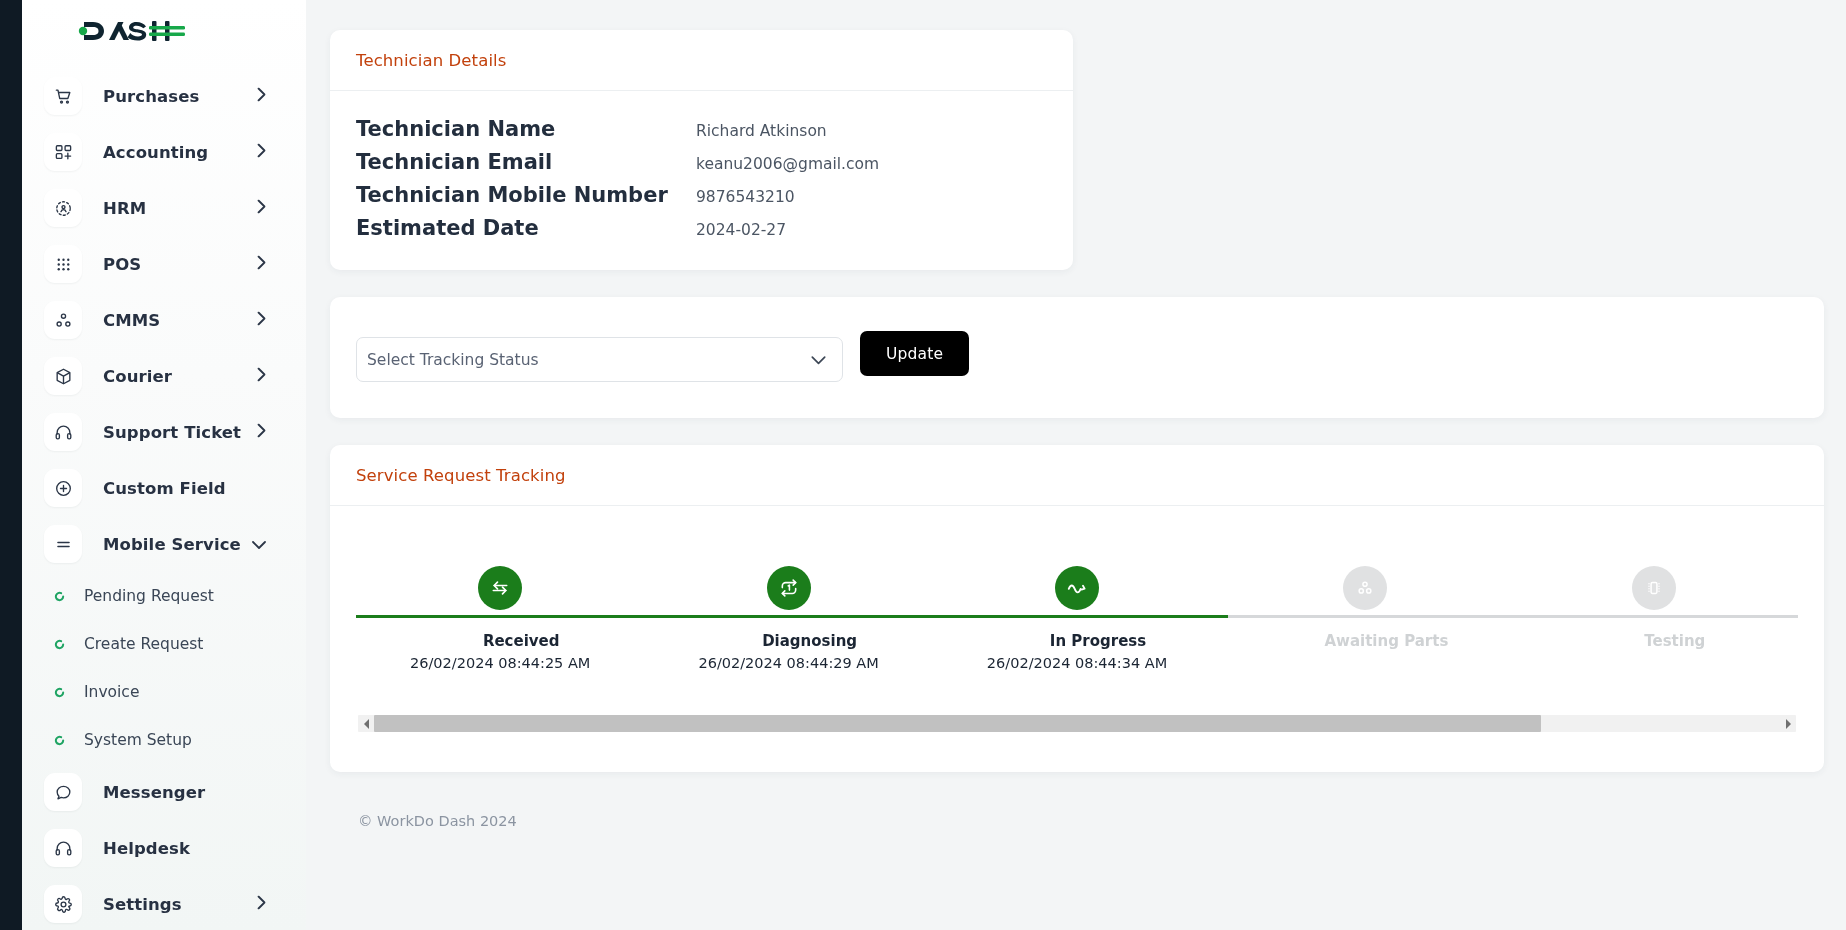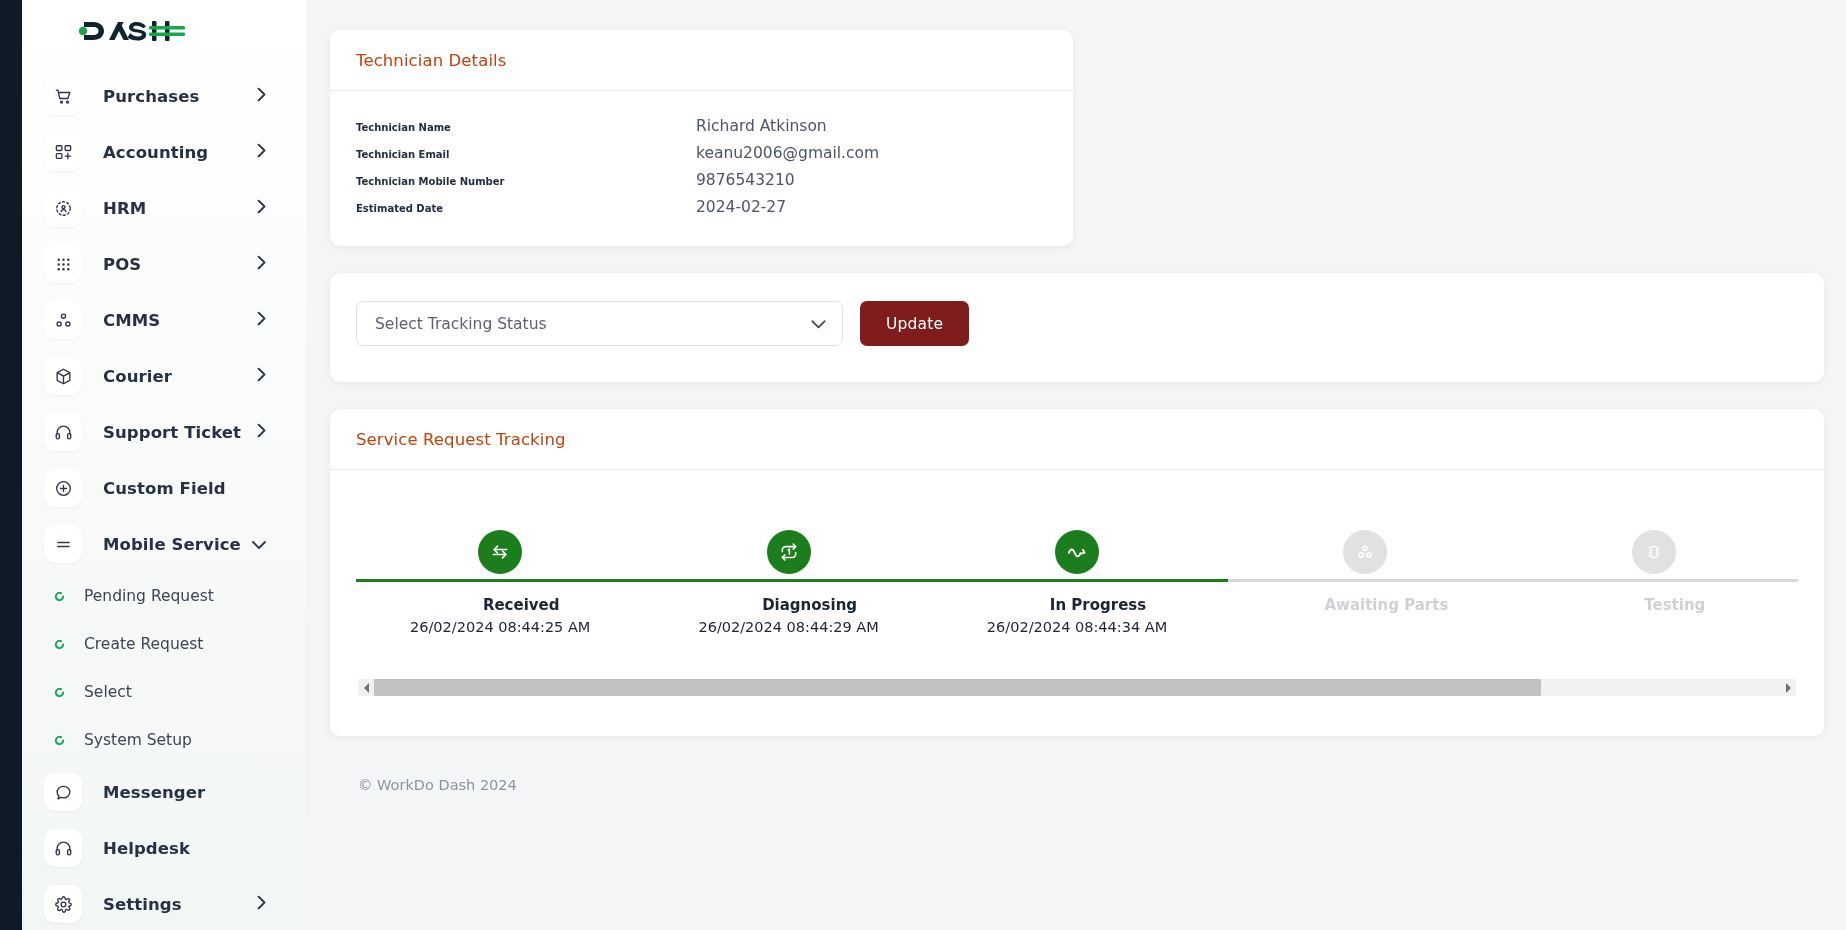--- a/index.html
+++ b/index.html
@@ -59,35 +59,35 @@
     padding: 21px 26px 20px 26px; border-bottom: 1px solid #eceff1;
   }
   .card-title { font-size: 16.5px; font-weight: 400; color: #c2410c; letter-spacing: .1px; }
   .card-body { padding: 26px 26px 30px 26px; }
 
   .card-narrow { width: 743px; }
 
   
   .detail-row { display: flex; align-items: baseline; margin-bottom: 9px; }
   .detail-row:last-child { margin-bottom: 0; }
-  .detail-key { width: 340px; flex: 0 0 340px; font-size: 10px; font-weight: 700; color: #232e3e; }
+  .detail-key { width: 340px; flex: 0 0 340px; font-size: 21px; font-weight: 700; color: #232e3e; }
   .detail-val { font-size: 15.5px; color: #4b5563; font-weight: 400; }
 
   
   .form-row { display: flex; align-items: center; gap: 17px; padding: 2px 0 6px 0; }
   .select-box {
     width: 487px; height: 45px; border: 1px solid #dfe3e7; border-radius: 7px;
-    background: #fff; display: flex; align-items: center; padding: 0 18px;
-    position: relative; cursor: pointer;
+    background: #fff; display: flex; align-items: center; padding: 0 10px;
+    position: relative; cursor: pointer; margin-top: 12px;
   }
   .select-text { font-size: 15.5px; color: #596273; }
   .select-chev { position: absolute; right: 16px; top: 50%; transform: translateY(-50%); }
   .btn-update {
     height: 45px; padding: 12px 26px; border: none; border-radius: 7px;
-    background: #7f1d1d; color: #fff; font-size: 15.5px; font-weight: 500;
+    background: #000000; color: #fff; font-size: 15.5px; font-weight: 500;
     font-family: inherit; cursor: pointer; letter-spacing: .2px;
   }
 
   
   .tl-viewport { position: relative; padding: 34px 0 10px 0; overflow: hidden; }
   .tl-track { position: relative; height: 135px; }
   .tl-line {
     position: absolute; left: 0; right: 0; top: 49px; height: 3px; background: #d6d8da;
   }
   .tl-line-done {
@@ -307,21 +307,21 @@
             </svg>
         </span>
         <span class="sub-label">Create Request</span>
       </div>
       <div class="sub-item">
         <span class="sub-dot">
           <svg width="11" height="11" viewBox="0 0 12 12" fill="none" stroke="#1fa463" stroke-width="2.2" stroke-linecap="round">
               <path d="M10 6a4 4 0 1 1-2.2-3.6"></path>
             </svg>
         </span>
-        <span class="sub-label">Select</span>
+        <span class="sub-label">Invoice</span>
       </div>
       <div class="sub-item">
         <span class="sub-dot">
           <svg width="11" height="11" viewBox="0 0 12 12" fill="none" stroke="#1fa463" stroke-width="2.2" stroke-linecap="round">
               <path d="M10 6a4 4 0 1 1-2.2-3.6"></path>
             </svg>
         </span>
         <span class="sub-label">System Setup</span>
       </div>
 

